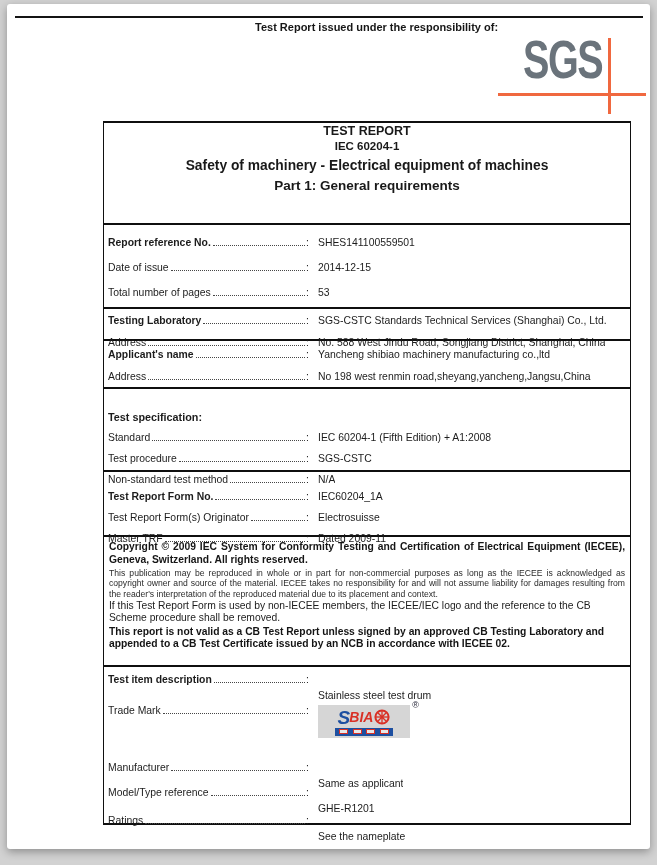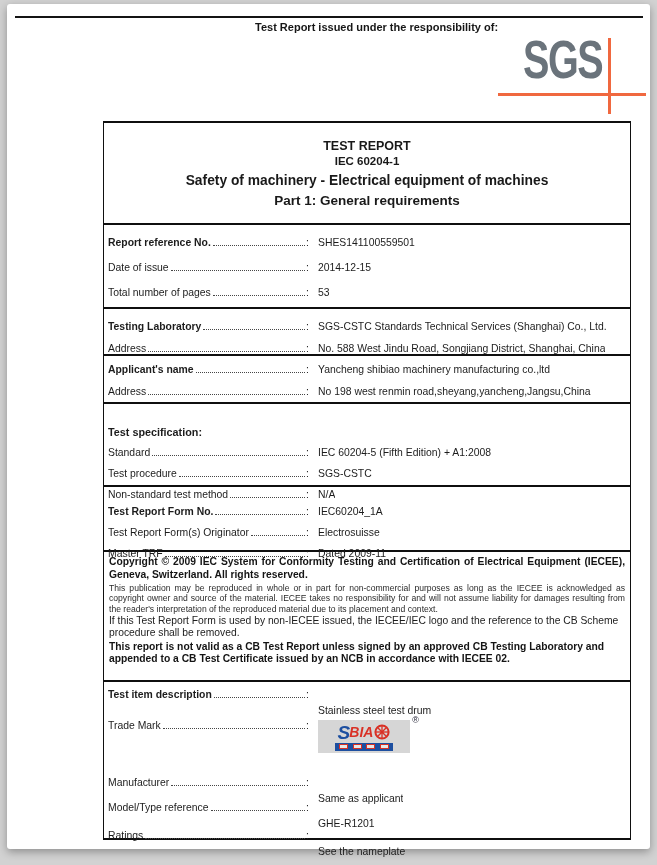--- a/index.html
+++ b/index.html
@@ -28,36 +28,36 @@
   .sgs-vline{position:absolute;left:131px;top:6px;width:2.5px;height:76px;background:#f0683f;}
   
   .doc-table{
     position:absolute;left:96px;top:117px;width:528px;
     border:1.5px solid #0f0f0f;border-top-width:2px;border-bottom-width:2px;
     box-sizing:border-box;background:#fff;color:#1c1c1c;
   }
   .sec{box-sizing:border-box;border-top:2px solid #0f0f0f;padding:0 4px;}
   .sec:first-child{border-top:none;}
   
-  .sec-title{height:100px;text-align:center;padding-top:15px;font-weight:bold;color:#191919;}
+  .sec-title{height:100px;text-align:center;font-weight:bold;color:#191919;}
   .t1{font-size:12.5px;line-height:16px;}
   .t2{font-size:11.5px;line-height:15px;}
   .t3{font-size:13.8px;line-height:20px;margin-top:2px;}
   .t4{font-size:13.5px;line-height:19px;}
   
   .row{display:flex;align-items:center;font-size:10.4px;}
   .lc{display:flex;flex:0 0 201px;width:201px;align-items:baseline;min-width:0;}
   .lbl{white-space:nowrap;}
   .b{font-weight:bold;}
   .dots{flex:1 1 auto;min-width:5px;height:0;border-bottom:1.6px dotted #464646;margin-left:2px;}
   .colon{margin-left:1px;}
   .val{margin-left:9px;white-space:nowrap;overflow:hidden;}
   .sec-report{height:84px;padding-top:5px;}
   .sec-report .row{height:25px;}
-  .sec-lab{height:47px;padding-top:6px;}
+  .sec-lab{height:32px;padding-top:0;}
   .sec-lab .row{height:22px;}
   .sec-app{height:48px;padding-top:2px;}
   .sec-app .row{height:22px;}
   .sec-spec{height:83px;padding-top:18px;}
   .sec-spec .row{height:21px;}
   .spec-head{font-size:10.8px;font-weight:bold;height:20px;display:flex;align-items:center;}
   .sec-trf{height:65px;padding-top:14px;}
   .sec-trf .row{height:21px;}
   
   .sec-copy{height:130px;padding:4px 5px 0 5px;}
@@ -178,21 +178,21 @@
     </div>
 
     <div class="sec sec-spec">
       <div class="spec-head">Test specification:</div>
       <div class="row">
         <span class="lc">
             <span class="lbl">Standard</span>
             <span class="dots"></span>
             <span class="colon">:</span>
           </span>
-        <span class="val">IEC 60204-5 (Fifth Edition) + A1:2008</span>
+        <span class="val">IEC 60204-1 (Fifth Edition) + A1:2008</span>
       </div>
       <div class="row">
         <span class="lc">
             <span class="lbl">Test procedure</span>
             <span class="dots"></span>
             <span class="colon">:</span>
           </span>
         <span class="val">SGS-CSTC</span>
       </div>
       <div class="row">
@@ -228,21 +228,21 @@
             <span class="dots"></span>
             <span class="colon">:</span>
           </span>
         <span class="val">Dated 2009-11</span>
       </div>
     </div>
 
     <div class="sec sec-copy">
       <div class="cp1">Copyright © 2009 IEC System for Conformity Testing and Certification of Electrical Equipment (IECEE), Geneva, Switzerland. All rights reserved.</div>
       <div class="cp2">This publication may be reproduced in whole or in part for non-commercial purposes as long as the IECEE is acknowledged as copyright owner and source of the material. IECEE takes no responsibility for and will not assume liability for damages resulting from the reader's interpretation of the reproduced material due to its placement and context.</div>
-      <div class="cp3">If this Test Report Form is used by non-IECEE issued, the IECEE/IEC logo and the reference to the CB Scheme procedure shall be removed.</div>
+      <div class="cp3">If this Test Report Form is used by non-IECEE members, the IECEE/IEC logo and the reference to the CB Scheme procedure shall be removed.</div>
       <div class="cp4">This report is not valid as a CB Test Report unless signed by an approved CB Testing Laboratory and appended to a CB Test Certificate issued by an NCB in accordance with IECEE 02.</div>
     </div>
 
     <div class="sec sec-item">
       <div class="row row-desc">
         <span class="lc">
             <span class="lbl b">Test item description</span>
             <span class="dots"></span>
             <span class="colon">:</span>
           </span>

